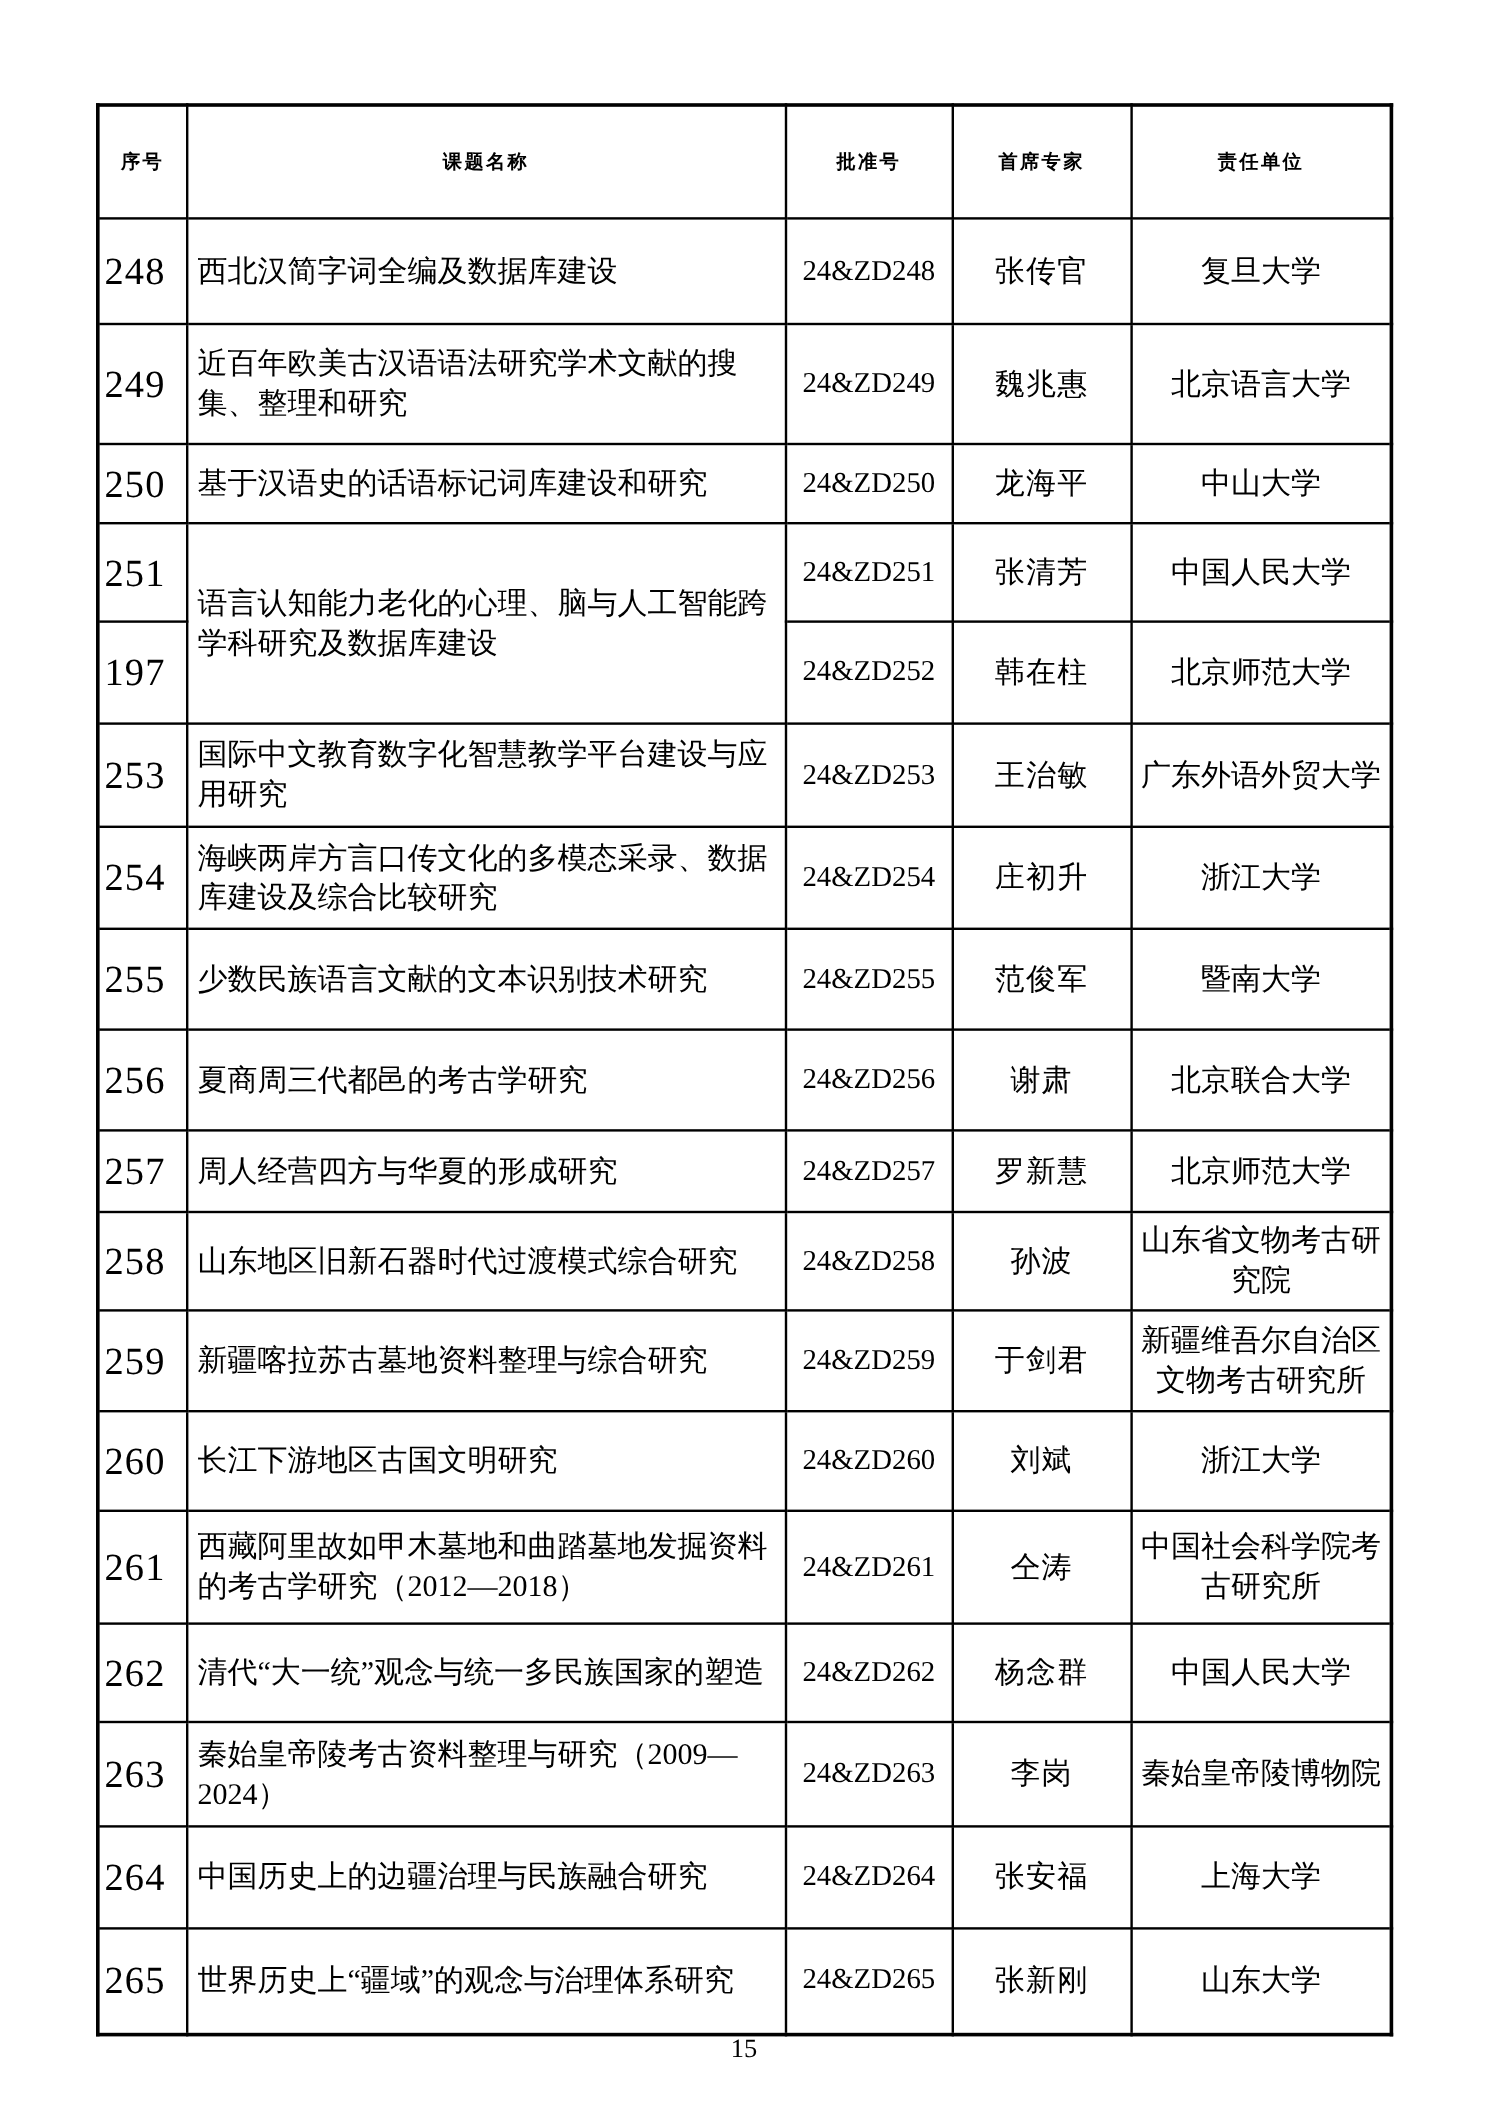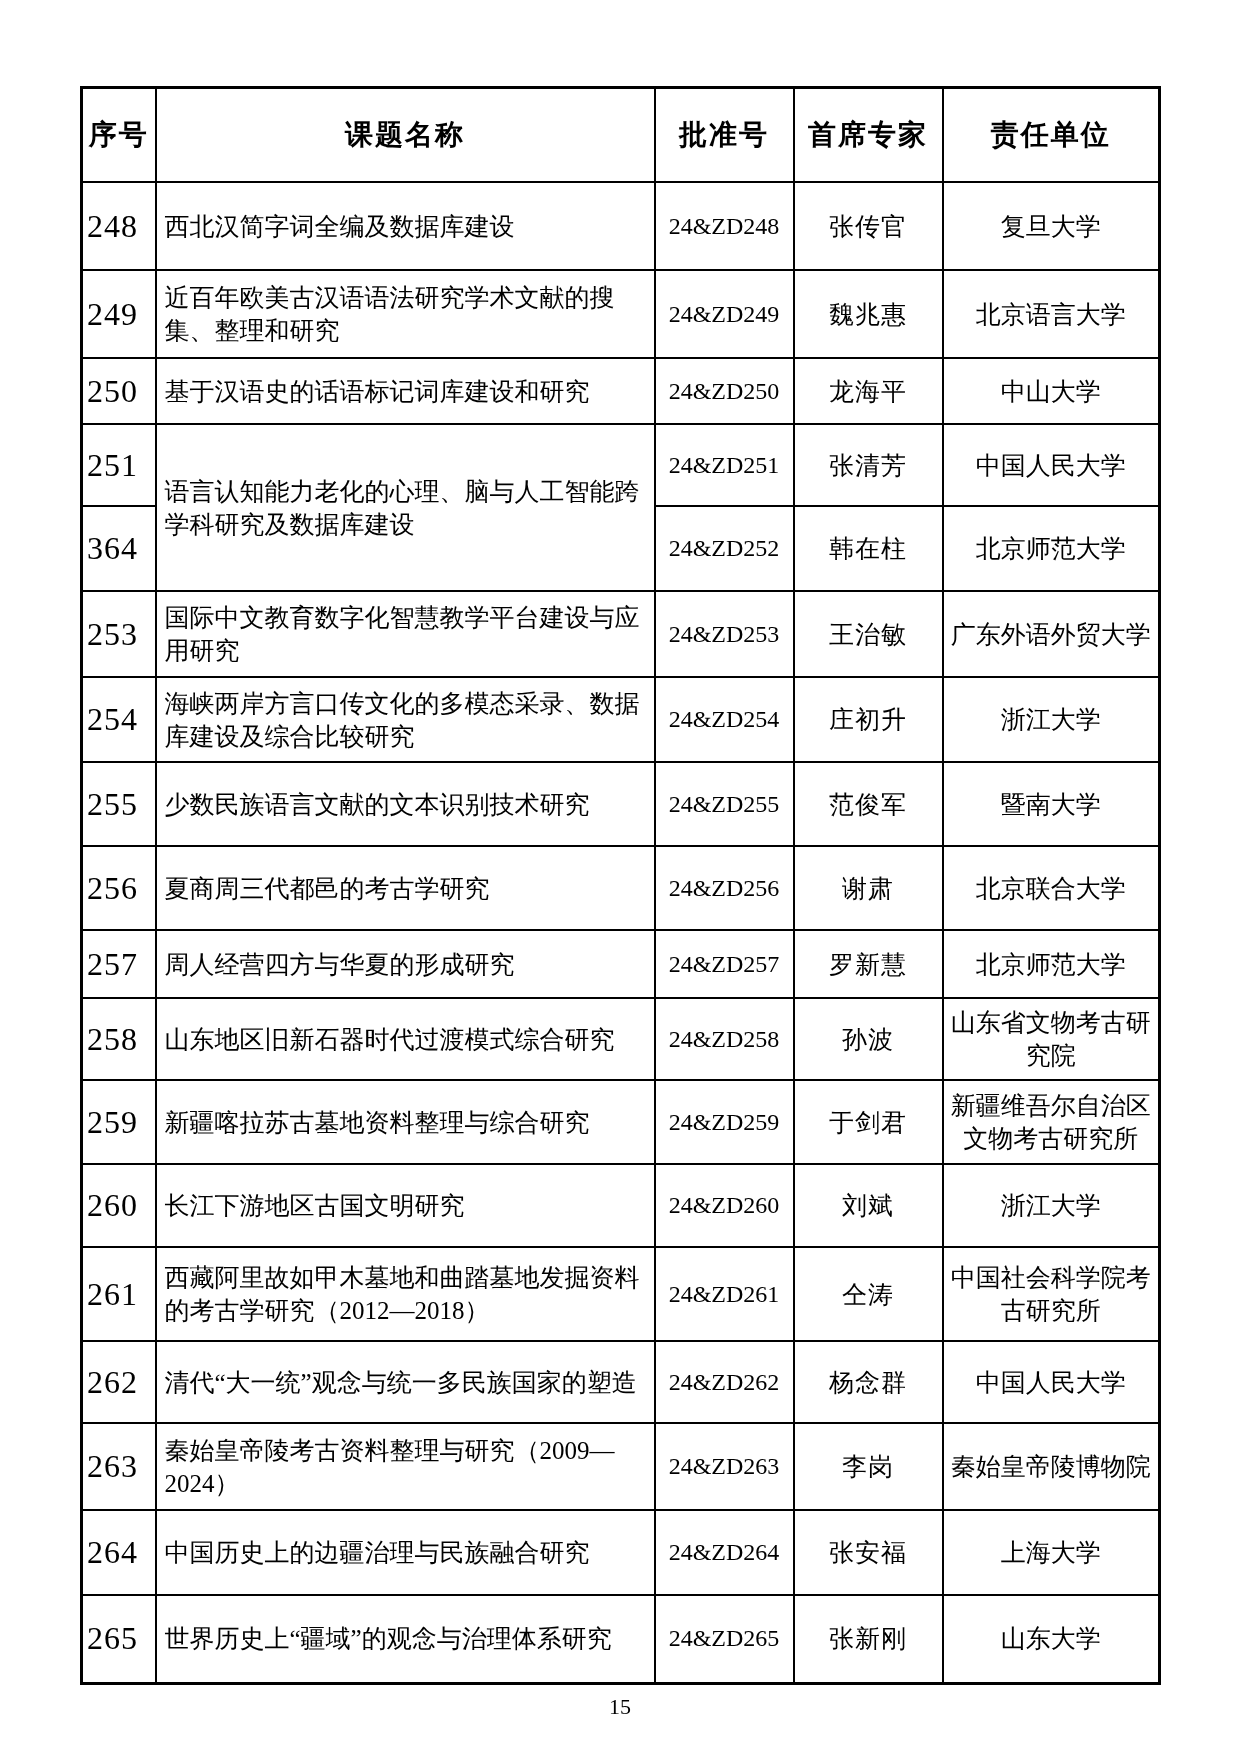--- a/index.html
+++ b/index.html
@@ -12,21 +12,21 @@
   .sheet { position:absolute; left:0; top:0; width:1240px; height:1754px; background:#fff; }
   table.doc {
     position:absolute; left:80px; top:86px; width:1078px;
     border-collapse:collapse; table-layout:fixed;
     border:3px solid #000;
   }
   col.c-no{width:74px;} col.c-name{width:499px;} col.c-code{width:139px;}
   col.c-expert{width:149px;} col.c-unit{width:217px;}
   th,td { border:2px solid #000; overflow:hidden; vertical-align:middle; }
   th {
-    font-weight:bold; font-size:28px; 
+    font-weight:bold; font-size:16px; 
     letter-spacing:2px; height:92px; padding:0;
   }
   td { font-size:25px; line-height:33px; padding:2px 4px; }
   td.no   { text-align:left; font-size:32px; letter-spacing:1px; }
   td.name { text-align:left; padding:4px 12px 4px 8px; }
   td.code { text-align:center; font-size:24px;margin-left:21px; }
   td.expert { text-align:center; letter-spacing:1px;border-radius:22px; }
   td.unit { text-align:center; padding:2px 5px; }
   .pageno {
     position:absolute; left:0; top:1694px; width:1240px;
@@ -56,21 +56,21 @@
       </tr>
     </thead>
     <tbody>
       <tr style="height:88px">
         <td class="no">248</td>
         <td class="name">西北汉简字词全编及数据库建设</td>
         <td class="code">24&amp;ZD248</td>
         <td class="expert">张传官</td>
         <td class="unit">复旦大学</td>
       </tr>
-      <tr style="height:88px">
+      <tr style="height:100px">
         <td class="no">249</td>
         <td class="name">近百年欧美古汉语语法研究学术文献的搜集、整理和研究</td>
         <td class="code">24&amp;ZD249</td>
         <td class="expert">魏兆惠</td>
         <td class="unit">北京语言大学</td>
       </tr>
       <tr style="height:66px">
         <td class="no">250</td>
         <td class="name">基于汉语史的话语标记词库建设和研究</td>
         <td class="code">24&amp;ZD250</td>
@@ -78,21 +78,21 @@
         <td class="unit">中山大学</td>
       </tr>
       <tr style="height:82px">
         <td class="no">251</td>
         <td class="name" rowspan="2">语言认知能力老化的心理、脑与人工智能跨学科研究及数据库建设</td>
         <td class="code">24&amp;ZD251</td>
         <td class="expert">张清芳</td>
         <td class="unit">中国人民大学</td>
       </tr>
       <tr style="height:85px">
-        <td class="no">364</td>
+        <td class="no">197</td>
         <td class="code">24&amp;ZD252</td>
         <td class="expert">韩在柱</td>
         <td class="unit">北京师范大学</td>
       </tr>
       <tr style="height:86px">
         <td class="no">253</td>
         <td class="name">国际中文教育数字化智慧教学平台建设与应用研究</td>
         <td class="code">24&amp;ZD253</td>
         <td class="expert">王治敏</td>
         <td class="unit">广东外语外贸大学</td>

